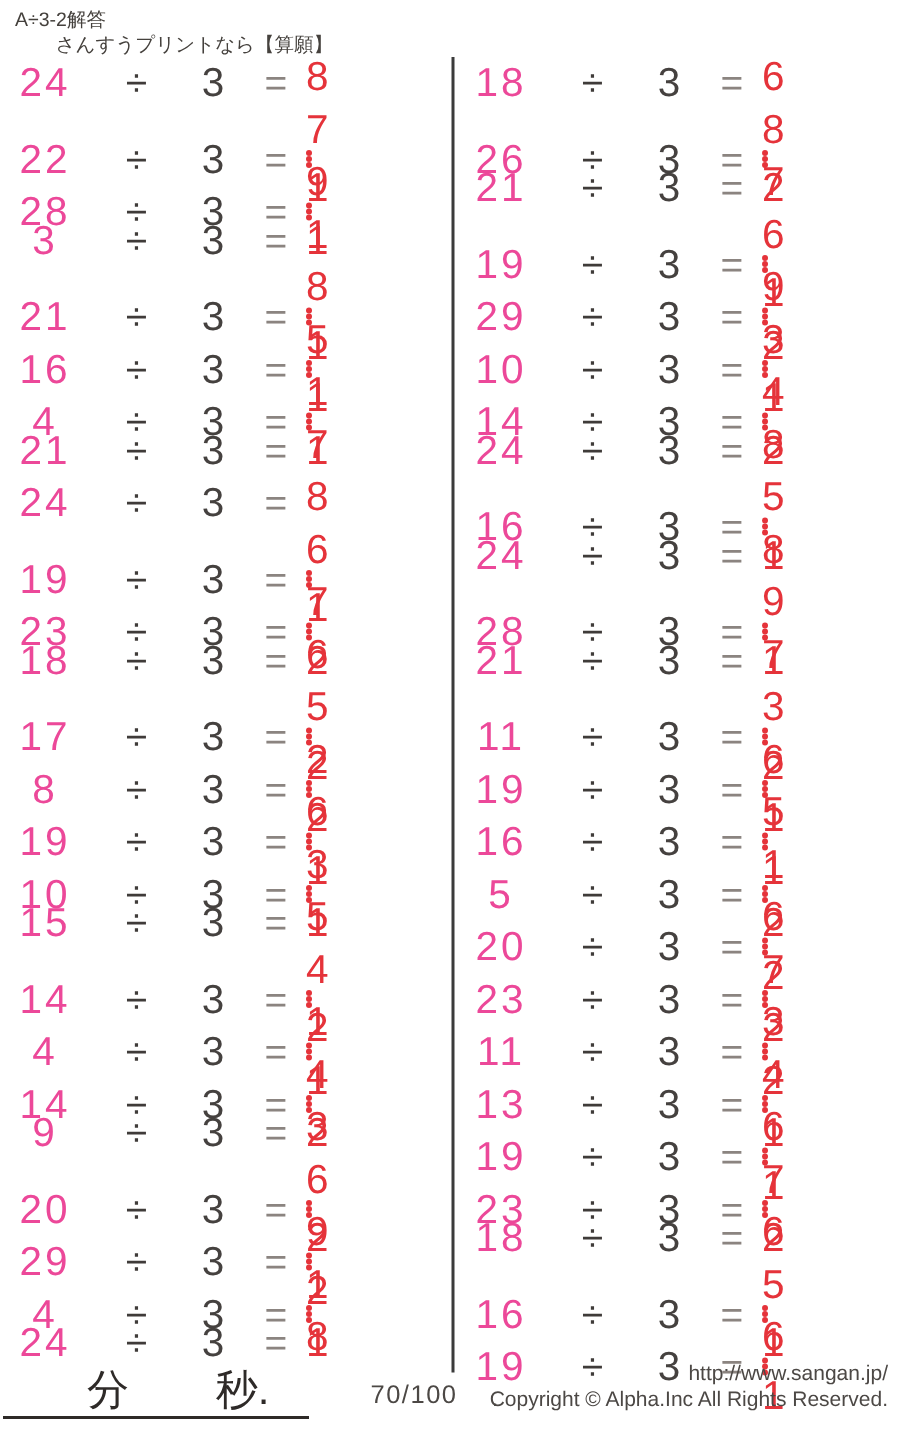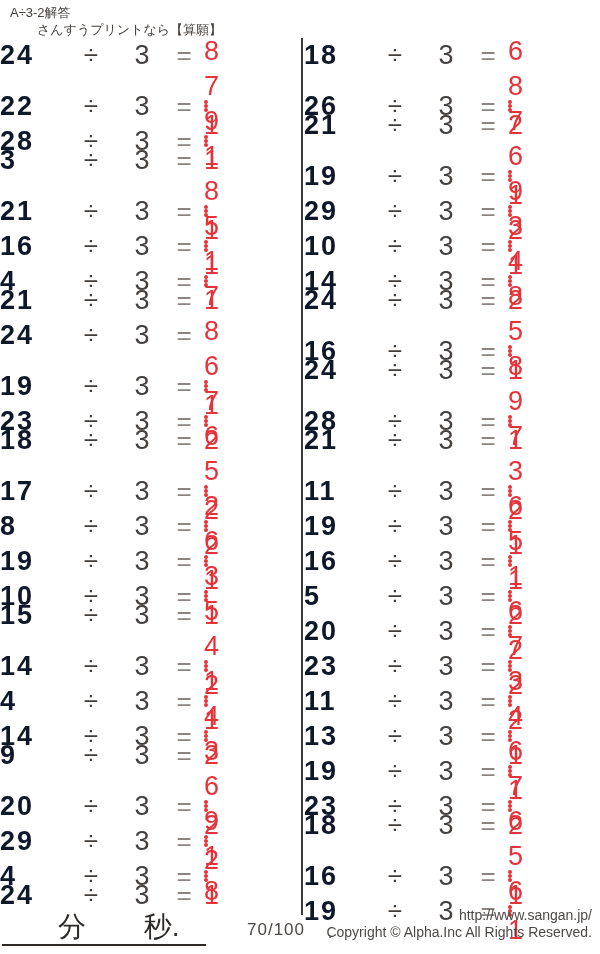--- a/index.html
+++ b/index.html
@@ -24,21 +24,21 @@
 
   .row {
     height:35px;
     display:grid;
     grid-template-columns:60px 62px 42px 40px 1fr;
     align-items:center;
     padding-right:5px;
   }
   .row span { display:block; }
   .num { font-size:27px; letter-spacing:2px; }
-  .dividend { text-align:left; color:#0f172a;font-weight:bold; }
+  .dividend { text-align:center; color:#ec4899; }
   .op  { text-align:center; color:#3f3b39; font-size:26px; }
   .divisor { text-align:center; color:#45413f; }
   .eq  { text-align:center; color:#8b8480; font-size:26px; }
 
   .answer {
     display:flex; align-items:center; justify-content:space-between;
     color:#e5333a; font-size:27px; height:100%;
   }
   .answer.no-rem { justify-content:flex-start; }
   .quotient, .remainder { letter-spacing:0; line-height:1; }

